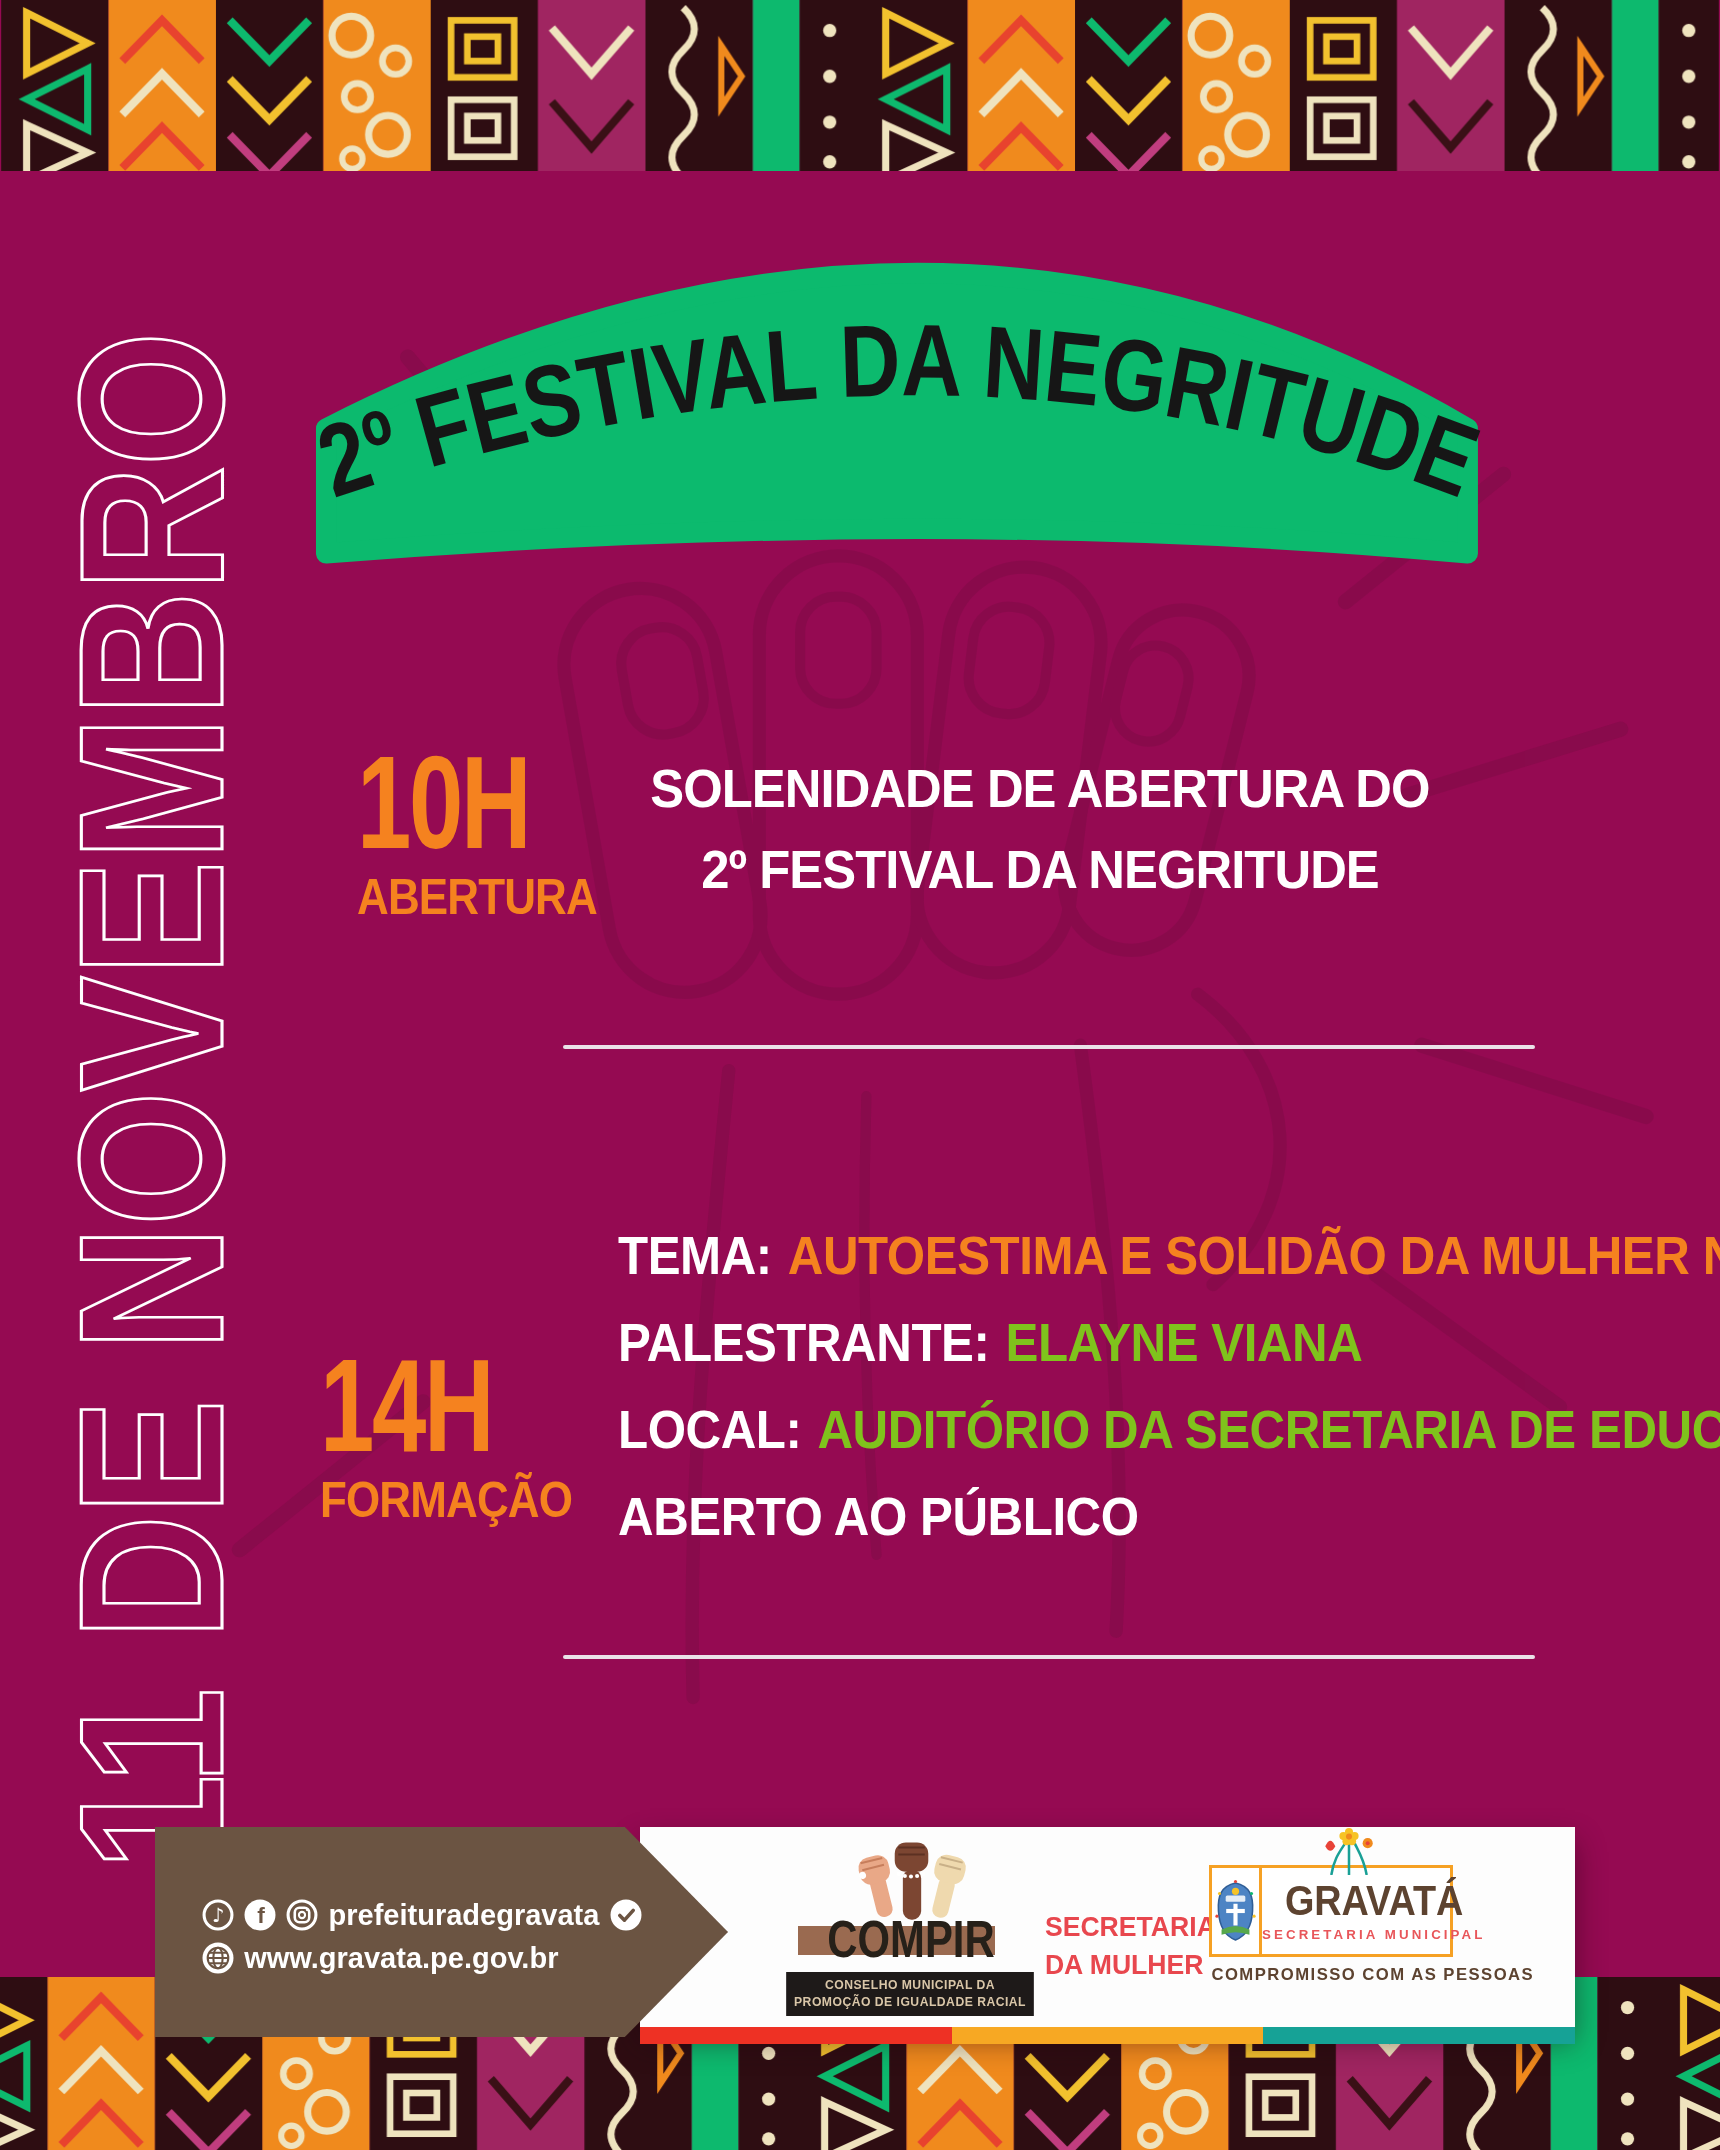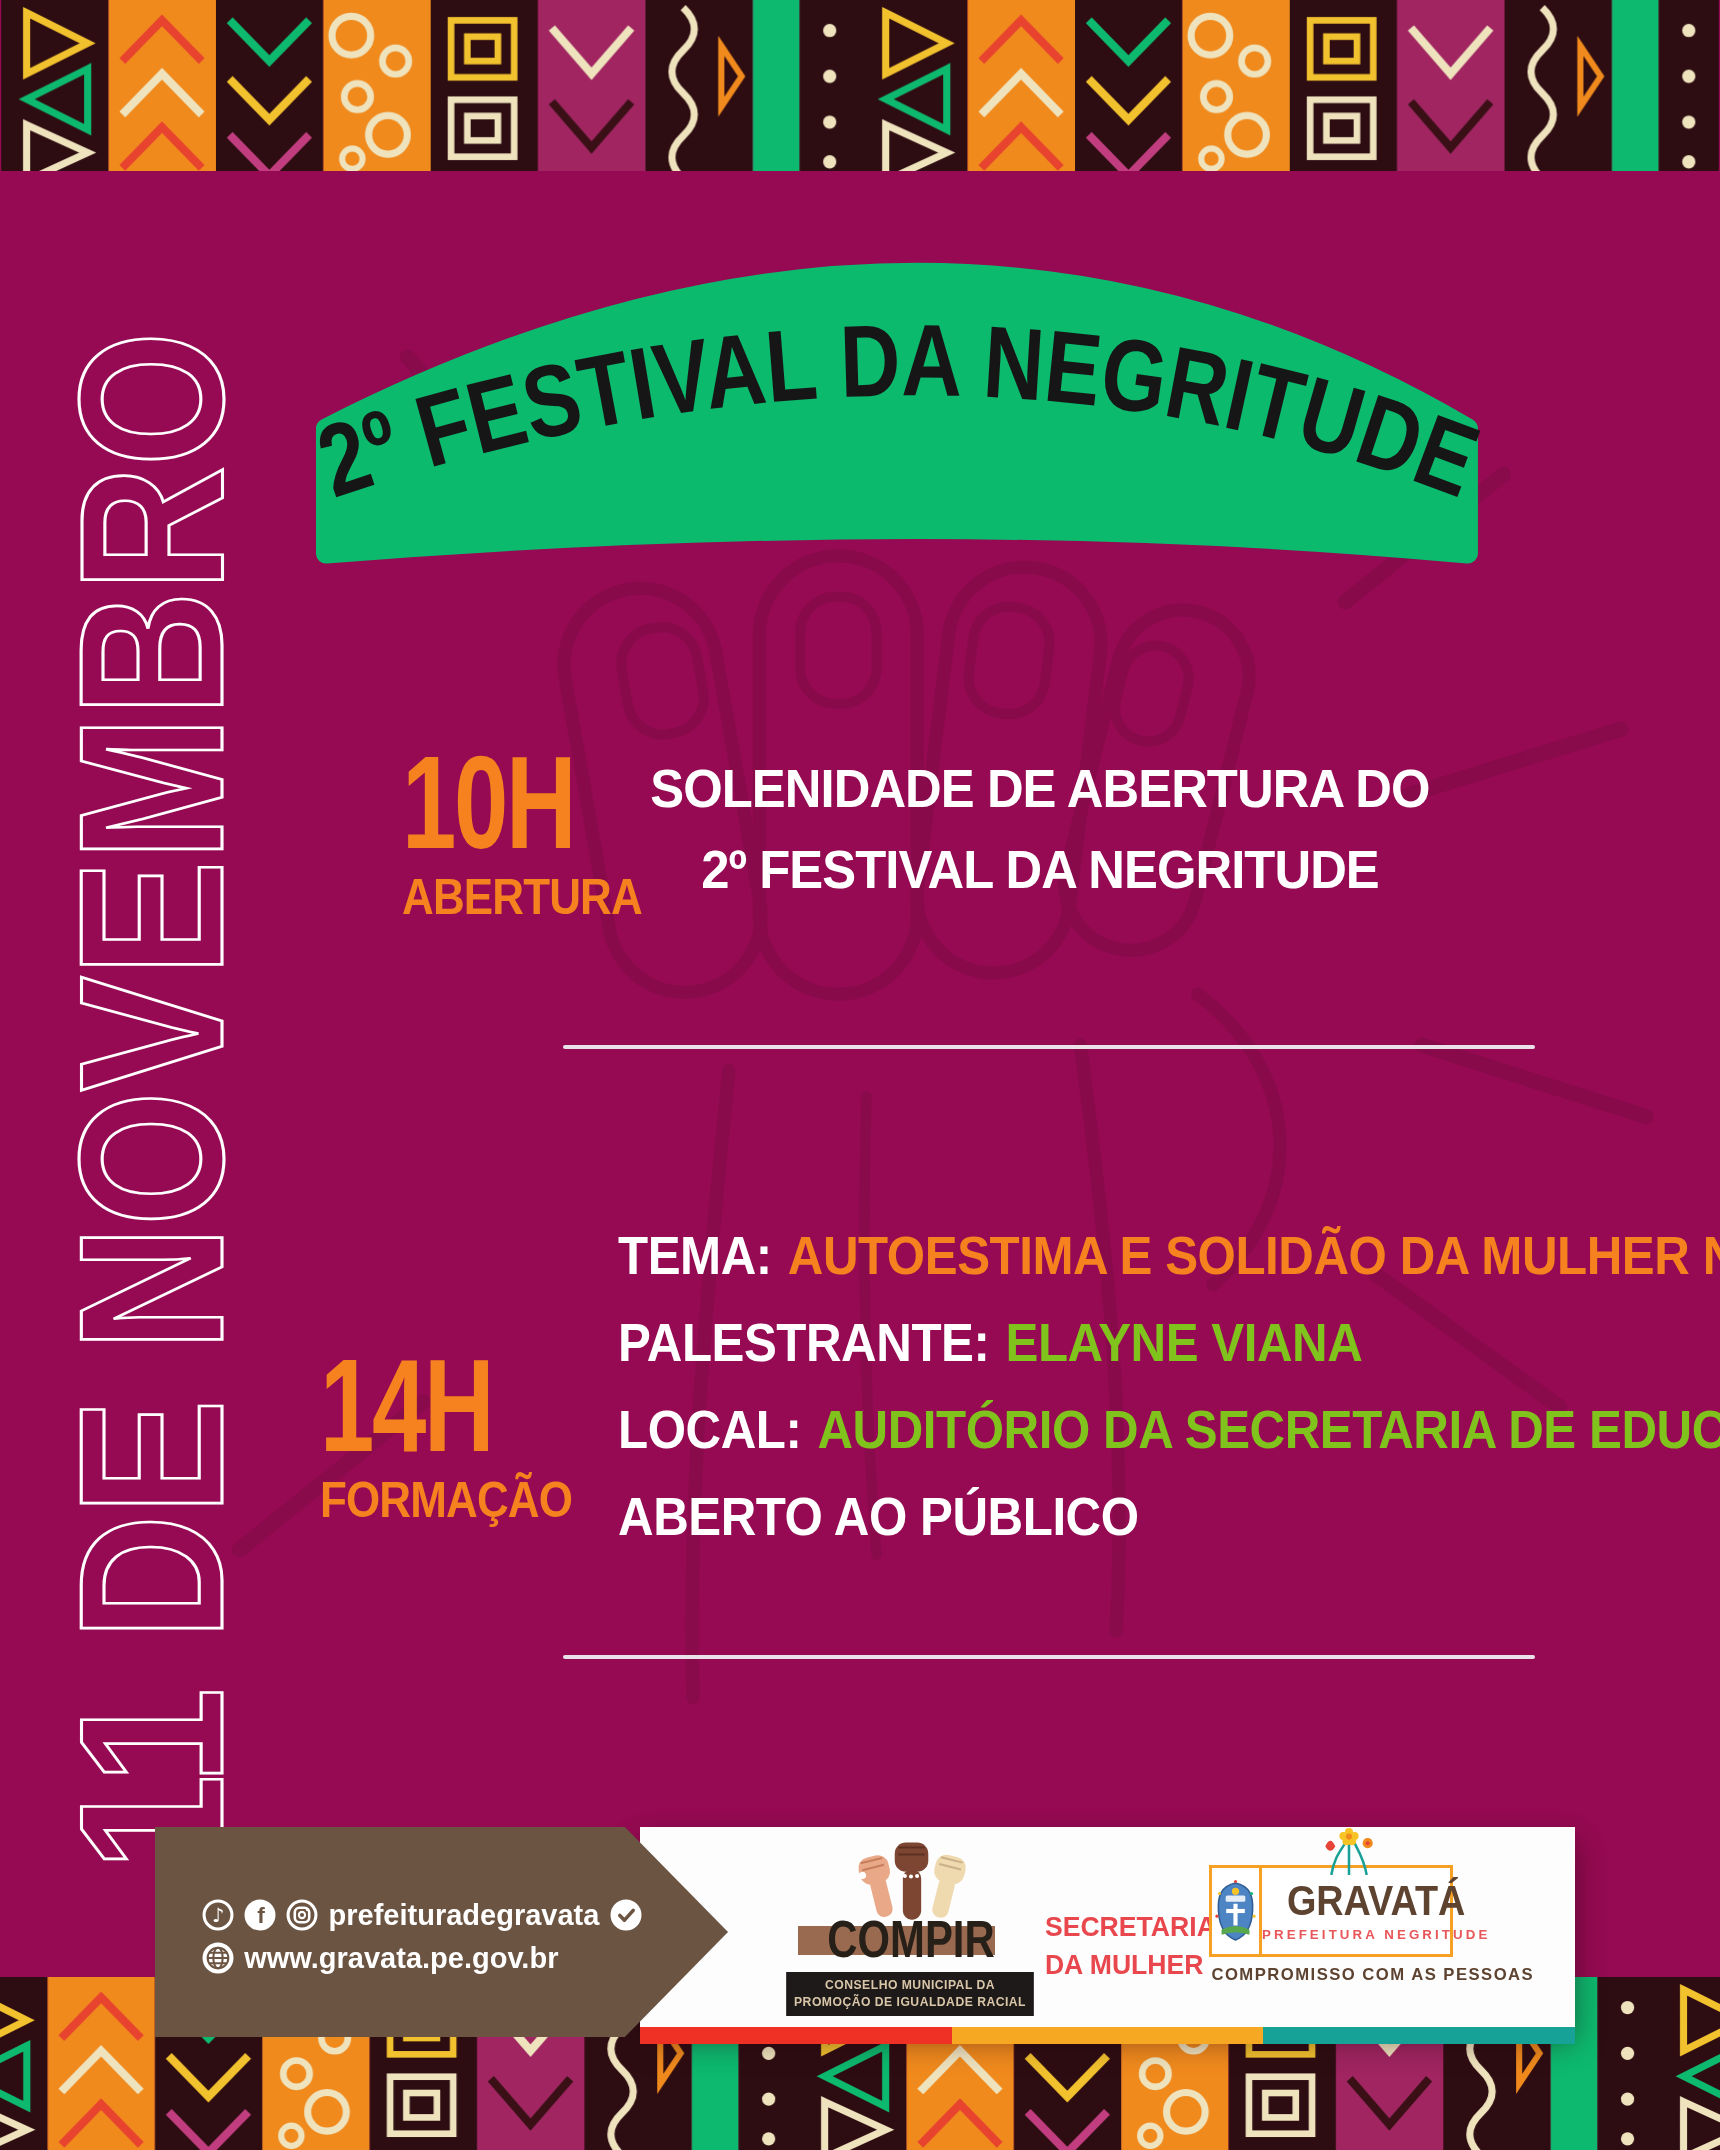--- a/index.html
+++ b/index.html
@@ -9,21 +9,21 @@
   
   .band-top{left:0;top:0;width:1720px;height:171px;}
   .band-bottom{left:0;top:1977px;width:1720px;height:173px;}
   
   .bg-art{left:0;top:0;width:1720px;height:2151px;pointer-events:none;}
   
   .time-big{color:#F5821F;font-weight:700;font-size:132px;line-height:.88;letter-spacing:-3.1px;
             transform:scaleX(.74);transform-origin:left top;white-space:nowrap;}
   .time-label{color:#F5821F;font-weight:700;font-size:50px;letter-spacing:-1px;
               transform:scaleX(.88);transform-origin:left top;white-space:nowrap;margin-top:7.1px;}
-  .block-10h{left:357px;top:745px;margin-left:45px;}
+  .block-10h{left:357px;top:745px;}
   .block-14h{left:320px;top:1348px;}
   .desc-1{left:617px;top:748px;width:846px;text-align:center;color:#FFFFFF;font-weight:700;
           font-size:54px;line-height:1.5;letter-spacing:-1px;transform:scaleX(.94);
           transform-origin:center top;white-space:nowrap;}
   .rows{left:618px;top:1212px;width:1070px;}
   .row{height:87px;display:flex;align-items:center;white-space:nowrap;font-size:53px;
        font-weight:700;letter-spacing:-0.5px;transform:scaleX(.93);transform-origin:left center;}
   .row .lbl{color:#FFFFFF;margin-right:17.3px;}
   .val-orange{color:#F5821F;}
   .val-green{color:#7FC31C;}
@@ -268,21 +268,21 @@
           <path d="M18,96 Q45,82 72,96 L72,106 Q45,96 18,106 Z" fill="#57A84C"></path>
           <circle cx="45" cy="3" r="3" fill="#E84338"></circle>
             <circle cx="14" cy="26" r="3" fill="#F6C326"></circle>
           <circle cx="76" cy="26" r="3" fill="#0DB96E"></circle>
             <circle cx="9" cy="70" r="3" fill="#E84338"></circle>
           <circle cx="81" cy="70" r="3" fill="#F6C326"></circle>
         </svg>
       </div>
       <div class="gcell-name">
         <div class="gname">GRAVATÁ</div>
-        <div class="gsub">PREFEITURA NEGRITUDE</div>
+        <div class="gsub">SECRETARIA MUNICIPAL</div>
       </div>
     </div>
     <div class="gtagline">COMPROMISSO COM AS PESSOAS</div>
   </div>
 
   <div class="abs color-strip">
     <div class="strip-red"></div>
     <div class="strip-orange"></div>
     <div class="strip-teal"></div>
   </div>

